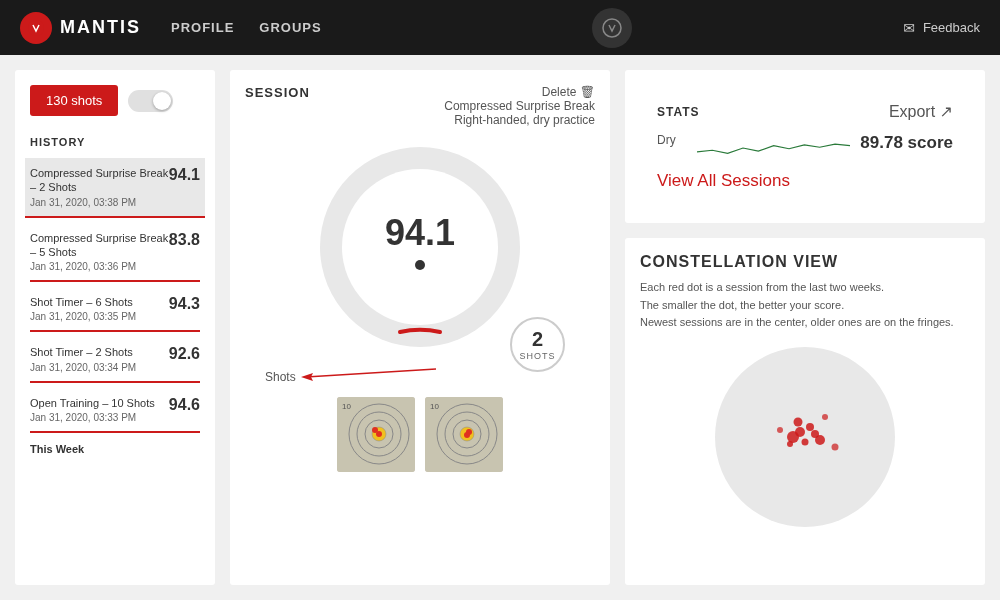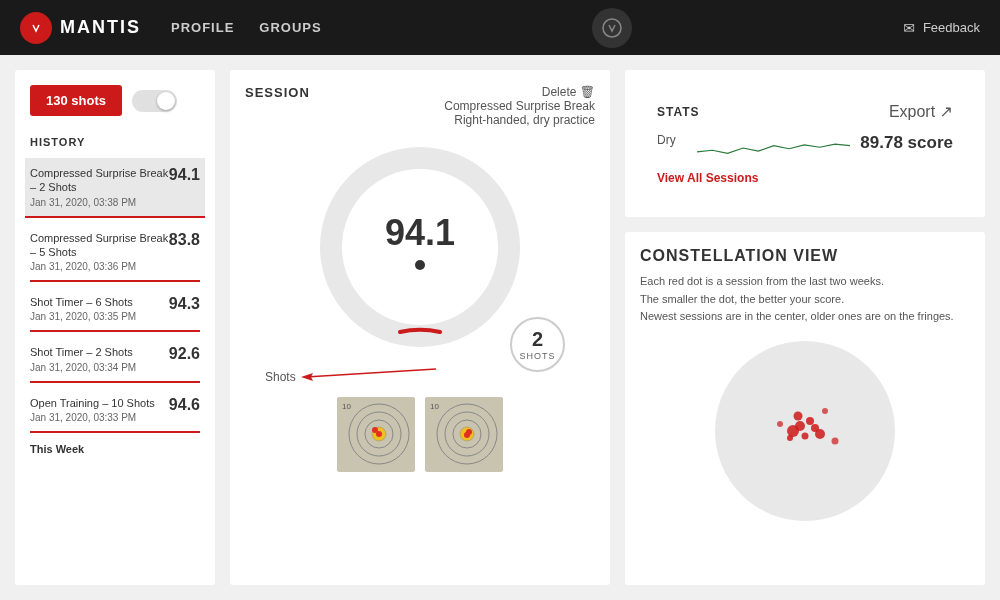--- a/index.html
+++ b/index.html
@@ -48,21 +48,21 @@
       overflow-y: auto;
     }
     .shots-row { display: flex; align-items: center; gap: 10px; margin-bottom: 20px; }
     .shots-btn {
       background: #cc1a1a;
       color: white;
       border: none;
       padding: 8px 16px;
       border-radius: 3px;
       font-size: 13px;
-      font-weight: bold;
+      font-weight: normal;
       cursor: pointer;
     }
     .shots-toggle {
       width: 45px; height: 22px;
       background: #e0e0e0;
       border-radius: 11px;
       position: relative;
     }
     .shots-toggle::after {
       content: '';
@@ -148,21 +148,21 @@
       padding: 32px;
     }
     .stats-header { display: flex; justify-content: space-between; align-items: center; margin-bottom: 12px; }
     .stats-title { font-size: 12px; font-weight: bold; color: #333; letter-spacing: 1px; }
     .stats-export { font-size: 16px; color: #555; cursor: pointer; }
 
     .stats-row { display: flex; align-items: flex-start; gap: 10px; margin-bottom: 8px; }
     .stats-label { font-size: 12px; color: #555; width: 30px; }
     .stats-chart { flex: 1; height: 30px; }
     .stats-score { font-size: 17px; font-weight: bold; color: #333; }
-    .view-all { font-size: 12px; color: #cc1a1a; cursor: pointer; font-weight: bold; }
+    .view-all { font-size: 17px; color: #cc1a1a; cursor: pointer; font-weight: normal; }
 
     .constellation-panel {
       background: white;
       border-radius: 3px;
       padding: 15px;
       flex: 1;
     }
     .constellation-title { font-size: 16px; font-weight: bold; color: #333; letter-spacing: 1px; margin-bottom: 8px; }
     .constellation-desc { font-size: 11px; color: #555; line-height: 1.6; margin-bottom: 10px; }
 

